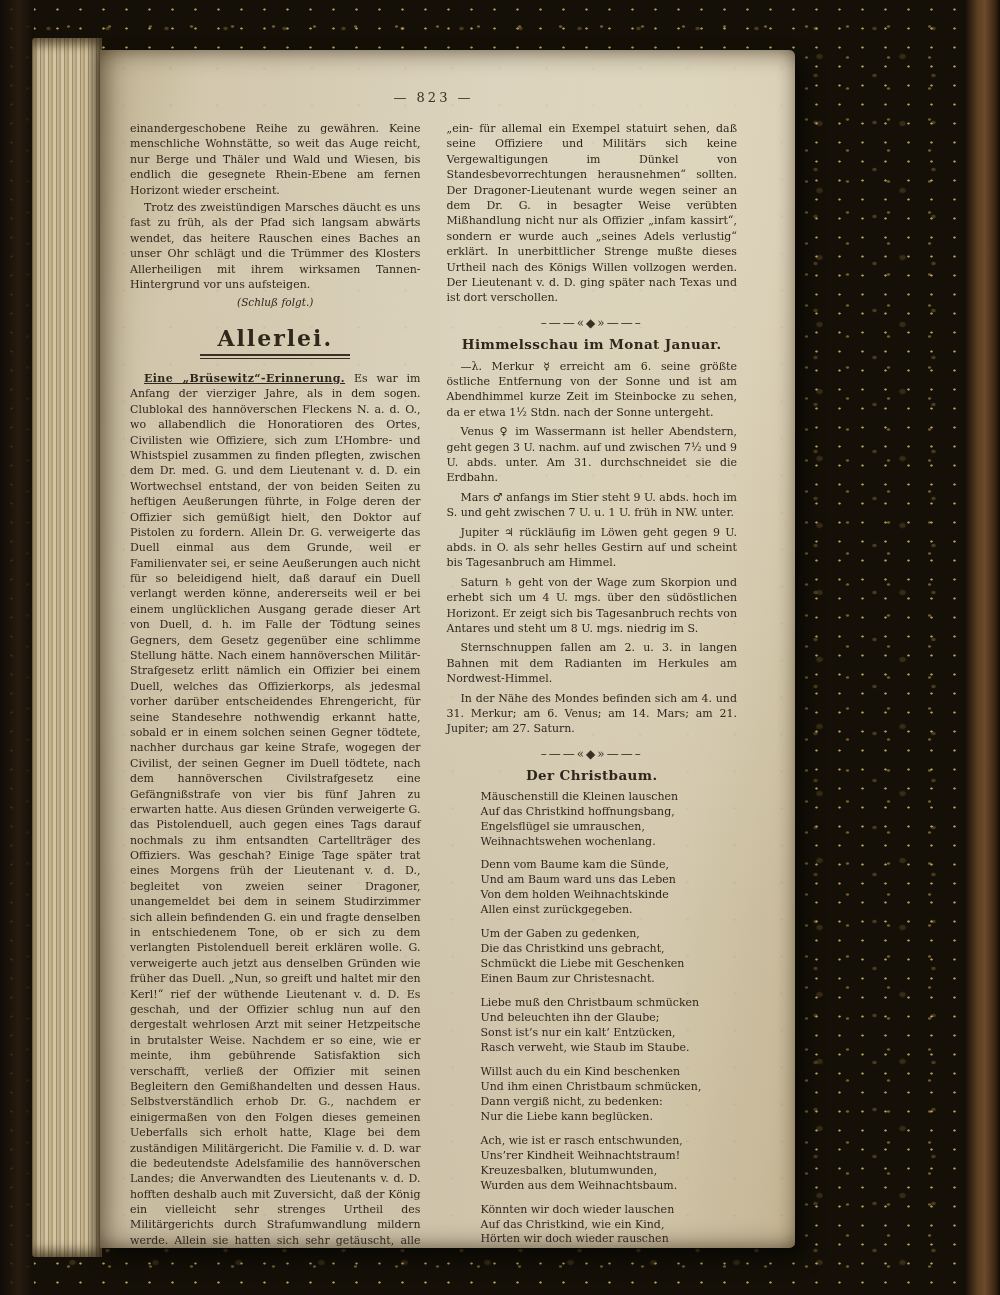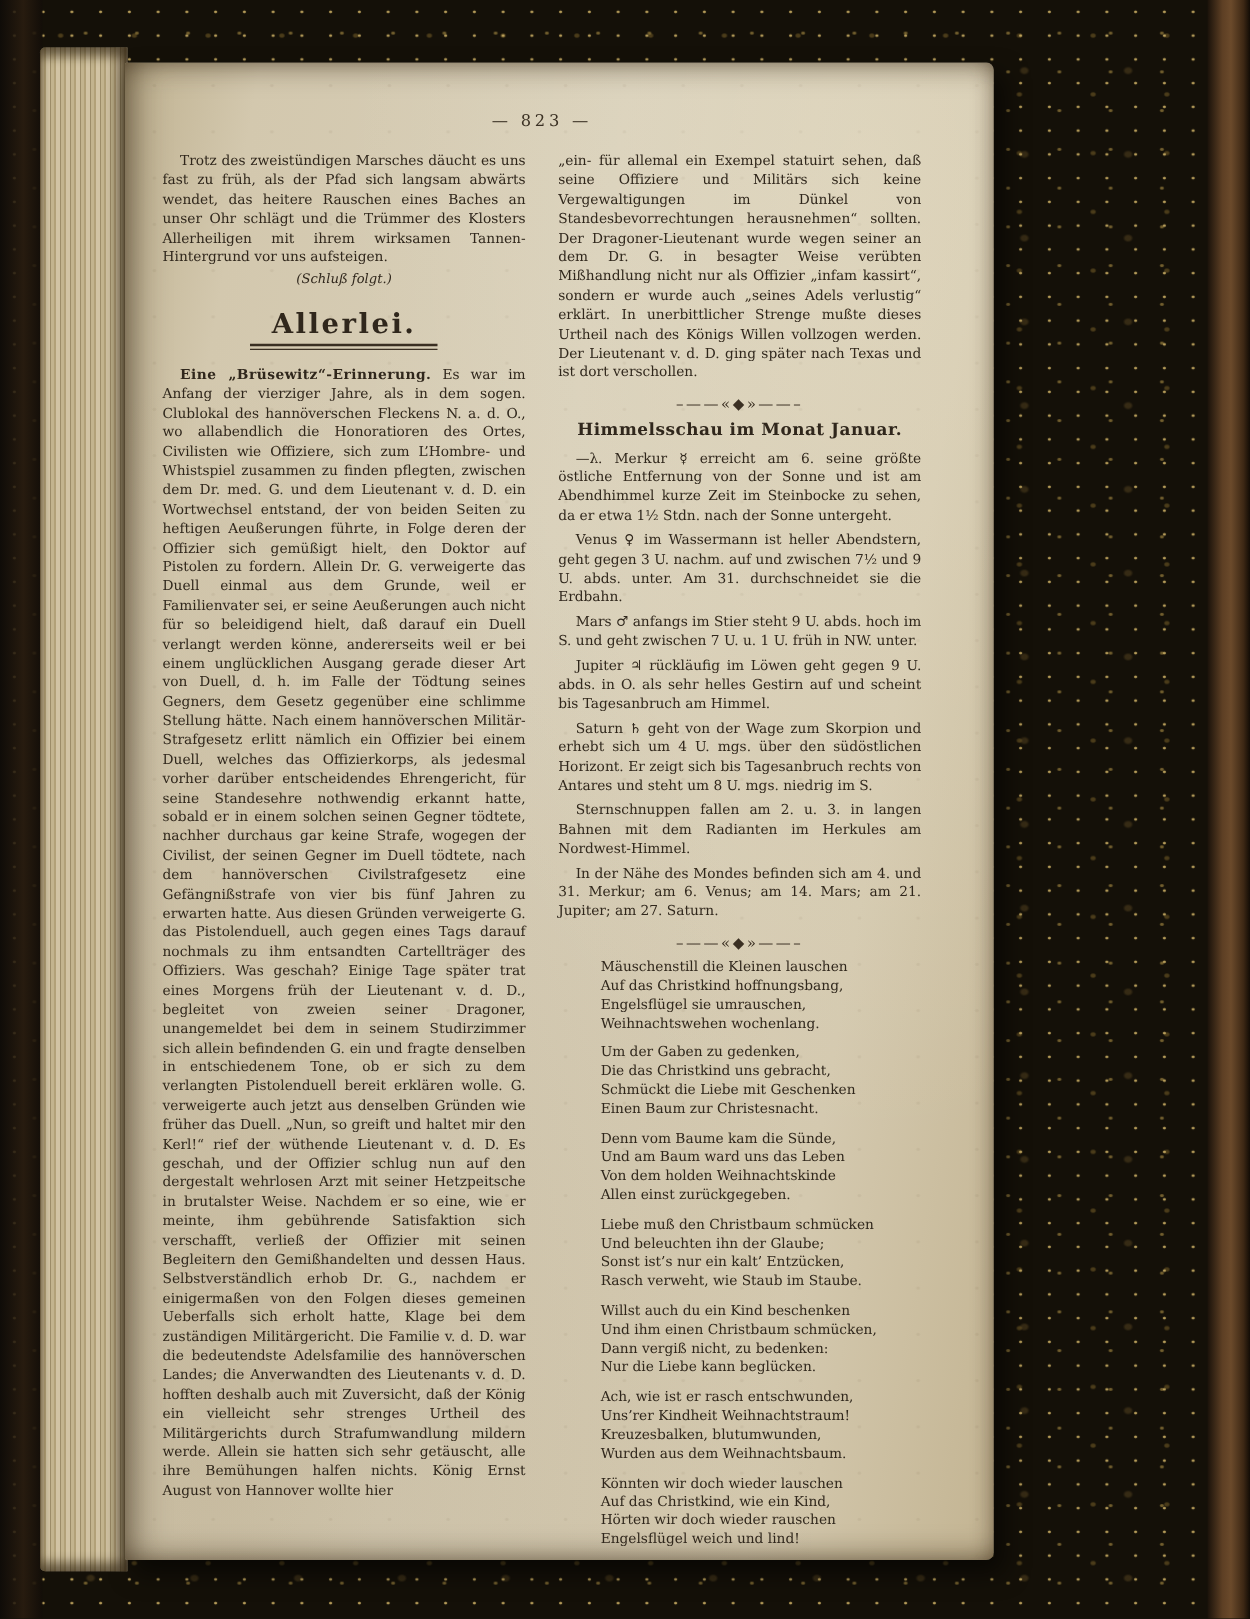--- a/index.html
+++ b/index.html
@@ -54,21 +54,21 @@
   .columns { display:flex; gap:26px; }
   .col { flex:1 1 0; min-width:0; }
 
   .para { margin:0 0 2px; font-size:11px; line-height:1.4; text-align:justify; }
   .indent { text-indent:14px; }
   .center { text-align:center; }
   .small { font-size:10.5px; margin-top:3px;font-style:italic; }
 
   .section-title { margin:15px 0 3px; text-align:center; font-size:22px; font-weight:bold; letter-spacing:2px; }
   .title-rule { width:150px; height:2px; margin:0 auto 12px; border-top:2px solid #3a2f22; border-bottom:1px solid #3a2f22; }
-  .lead { font-weight:bold; letter-spacing:.4px; }
+  .lead { font-weight:bold; letter-spacing:.4px;text-decoration:underline; }
 
   .ornament { text-align:center; font-size:12px; letter-spacing:2px; color:#3a2f22; margin:10px 0 6px; }
   .subhead { margin:2px 0 7px; text-align:center; font-size:13.5px; font-weight:bold; letter-spacing:.4px; }
   .astro { margin-bottom:4px; }
 
   .poem { padding-left:34px; font-size:11px; line-height:1.36; text-align:left; }
   .stanza { margin-bottom:9px; }
   .poem-author { text-align:right; padding-right:28px; font-size:11px; margin-top:2px; }
 </style>
 </head>
@@ -80,20 +80,21 @@
   <div class="leather-right"></div>
 
   <div class="page">
     <div class="page-inner">
 
       <div class="page-number">— 823 —</div>
 
       <div class="columns">
 
         <div class="col">
+          <p class="para">einandergeschobene Reihe zu gewähren. Keine menschliche Wohnstätte, so weit das Auge reicht, nur Berge und Thäler und Wald und Wiesen, bis endlich die gesegnete Rhein-Ebene am fernen Horizont wieder erscheint.</p>
           <p class="para indent">Trotz des zweistündigen Marsches däucht es uns fast zu früh, als der Pfad sich langsam abwärts wendet, das heitere Rauschen eines Baches an unser Ohr schlägt und die Trümmer des Klosters Allerheiligen mit ihrem wirksamen Tannen-Hintergrund vor uns aufsteigen.</p>
           <p class="para center small">(Schluß folgt.)</p>
 
           <h2 class="section-title">Allerlei.</h2>
           <div class="title-rule"></div>
 
           <p class="para indent"><span class="lead">Eine „Brüsewitz“-Erinnerung.</span><span> Es war im Anfang der vierziger Jahre, als in dem sogen. Clublokal des hannöverschen Fleckens N. a. d. O., wo allabendlich die Honoratioren des Ortes, Civilisten wie Offiziere, sich zum L’Hombre- und Whistspiel zusammen zu finden pflegten, zwischen dem Dr. med. G. und dem Lieutenant v. d. D. ein Wortwechsel entstand, der von beiden Seiten zu heftigen Aeußerungen führte, in Folge deren der Offizier sich gemüßigt hielt, den Doktor auf Pistolen zu fordern. Allein Dr. G. verweigerte das Duell einmal aus dem Grunde, weil er Familienvater sei, er seine Aeußerungen auch nicht für so beleidigend hielt, daß darauf ein Duell verlangt werden könne, andererseits weil er bei einem unglücklichen Ausgang gerade dieser Art von Duell, d. h. im Falle der Tödtung seines Gegners, dem Gesetz gegenüber eine schlimme Stellung hätte. Nach einem hannöverschen Militär-Strafgesetz erlitt nämlich ein Offizier bei einem Duell, welches das Offizierkorps, als jedesmal vorher darüber entscheidendes Ehrengericht, für seine Standesehre nothwendig erkannt hatte, sobald er in einem solchen seinen Gegner tödtete, nachher durchaus gar keine Strafe, wogegen der Civilist, der seinen Gegner im Duell tödtete, nach dem hannöverschen Civilstrafgesetz eine Gefängnißstrafe von vier bis fünf Jahren zu erwarten hatte. Aus diesen Gründen verweigerte G. das Pistolenduell, auch gegen eines Tags darauf nochmals zu ihm entsandten Cartellträger des Offiziers. Was geschah? Einige Tage später trat eines Morgens früh der Lieutenant v. d. D., begleitet von zweien seiner Dragoner, unangemeldet bei dem in seinem Studirzimmer sich allein befindenden G. ein und fragte denselben in entschiedenem Tone, ob er sich zu dem verlangten Pistolenduell bereit erklären wolle. G. verweigerte auch jetzt aus denselben Gründen wie früher das Duell. „Nun, so greift und haltet mir den Kerl!“ rief der wüthende Lieutenant v. d. D. Es geschah, und der Offizier schlug nun auf den dergestalt wehrlosen Arzt mit seiner Hetzpeitsche in brutalster Weise. Nachdem er so eine, wie er meinte, ihm gebührende Satisfaktion sich verschafft, verließ der Offizier mit seinen Begleitern den Gemißhandelten und dessen Haus. Selbstverständlich erhob Dr. G., nachdem er einigermaßen von den Folgen dieses gemeinen Ueberfalls sich erholt hatte, Klage bei dem zuständigen Militärgericht. Die Familie v. d. D. war die bedeutendste Adelsfamilie des hannöverschen Landes; die Anverwandten des Lieutenants v. d. D. hofften deshalb auch mit Zuversicht, daß der König ein vielleicht sehr strenges Urtheil des Militärgerichts durch Strafumwandlung mildern werde. Allein sie hatten sich sehr getäuscht, alle ihre Bemühungen halfen nichts. König Ernst August von Hannover wollte hier</span></p>
         </div>
 
         <div class="col">
@@ -105,38 +106,39 @@
           <p class="para indent astro">—λ. Merkur ☿ erreicht am 6. seine größte östliche Entfernung von der Sonne und ist am Abendhimmel kurze Zeit im Steinbocke zu sehen, da er etwa 1½ Stdn. nach der Sonne untergeht.</p>
           <p class="para indent astro">Venus ♀ im Wassermann ist heller Abendstern, geht gegen 3 U. nachm. auf und zwischen 7½ und 9 U. abds. unter. Am 31. durchschneidet sie die Erdbahn.</p>
           <p class="para indent astro">Mars ♂ anfangs im Stier steht 9 U. abds. hoch im S. und geht zwischen 7 U. u. 1 U. früh in NW. unter.</p>
           <p class="para indent astro">Jupiter ♃ rückläufig im Löwen geht gegen 9 U. abds. in O. als sehr helles Gestirn auf und scheint bis Tagesanbruch am Himmel.</p>
           <p class="para indent astro">Saturn ♄ geht von der Wage zum Skorpion und erhebt sich um 4 U. mgs. über den südöstlichen Horizont. Er zeigt sich bis Tagesanbruch rechts von Antares und steht um 8 U. mgs. niedrig im S.</p>
           <p class="para indent astro">Sternschnuppen fallen am 2. u. 3. in langen Bahnen mit dem Radianten im Herkules am Nordwest-Himmel.</p>
           <p class="para indent astro">In der Nähe des Mondes befinden sich am 4. und 31. Merkur; am 6. Venus; am 14. Mars; am 21. Jupiter; am 27. Saturn.</p>
 
           <div class="ornament">–——«◆»——–</div>
 
+          <h3 class="subhead">Der Christbaum.</h3>
           <div class="poem">
             <div class="stanza">
               <div class="poem-line">Mäuschenstill die Kleinen lauschen</div>
               <div class="poem-line">Auf das Christkind hoffnungsbang,</div>
               <div class="poem-line">Engelsflügel sie umrauschen,</div>
               <div class="poem-line">Weihnachtswehen wochenlang.</div>
             </div>
             <div class="stanza">
+              <div class="poem-line">Denn vom Baume kam die Sünde,</div>
+              <div class="poem-line">Und am Baum ward uns das Leben</div>
+              <div class="poem-line">Von dem holden Weihnachtskinde</div>
+              <div class="poem-line">Allen einst zurückgegeben.</div>
+            </div>
+            <div class="stanza">
               <div class="poem-line">Um der Gaben zu gedenken,</div>
               <div class="poem-line">Die das Christkind uns gebracht,</div>
               <div class="poem-line">Schmückt die Liebe mit Geschenken</div>
               <div class="poem-line">Einen Baum zur Christesnacht.</div>
-            </div>
-            <div class="stanza">
-              <div class="poem-line">Denn vom Baume kam die Sünde,</div>
-              <div class="poem-line">Und am Baum ward uns das Leben</div>
-              <div class="poem-line">Von dem holden Weihnachtskinde</div>
-              <div class="poem-line">Allen einst zurückgegeben.</div>
             </div>
             <div class="stanza">
               <div class="poem-line">Liebe muß den Christbaum schmücken</div>
               <div class="poem-line">Und beleuchten ihn der Glaube;</div>
               <div class="poem-line">Sonst ist’s nur ein kalt’ Entzücken,</div>
               <div class="poem-line">Rasch verweht, wie Staub im Staube.</div>
             </div>
             <div class="stanza">
               <div class="poem-line">Willst auch du ein Kind beschenken</div>
               <div class="poem-line">Und ihm einen Christbaum schmücken,</div>

